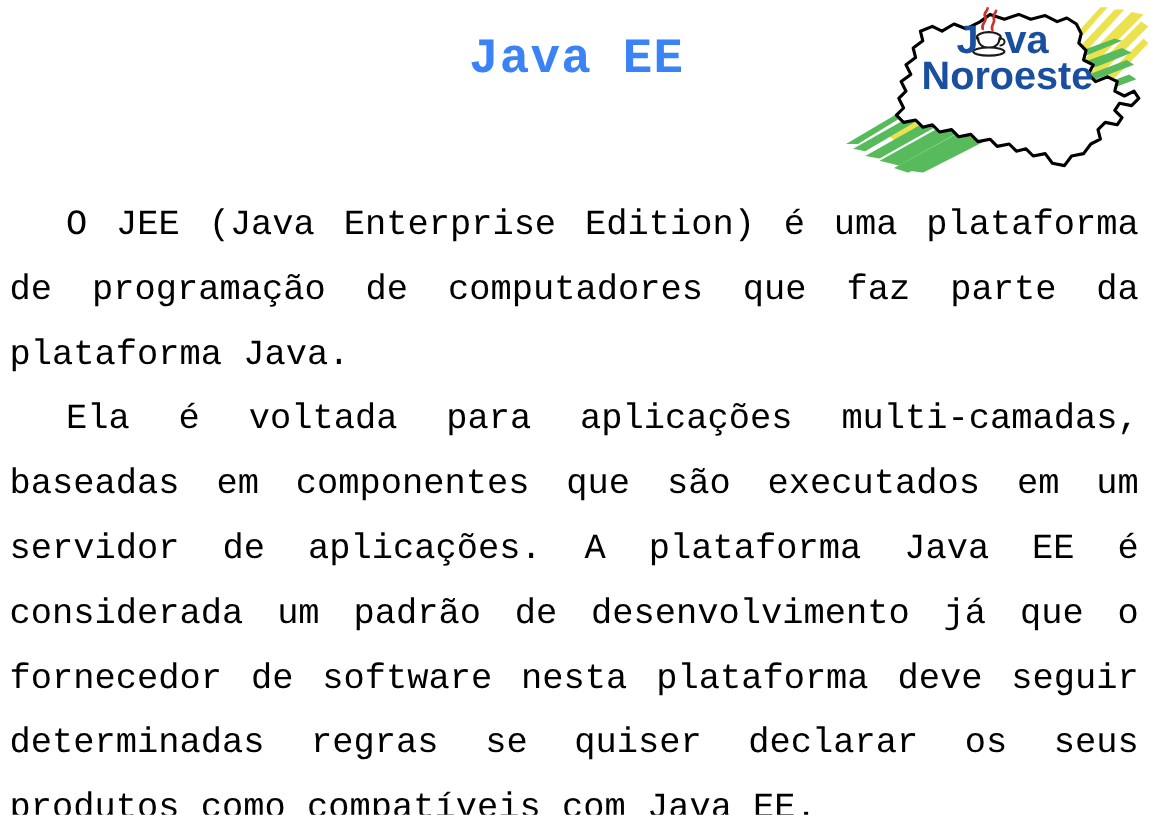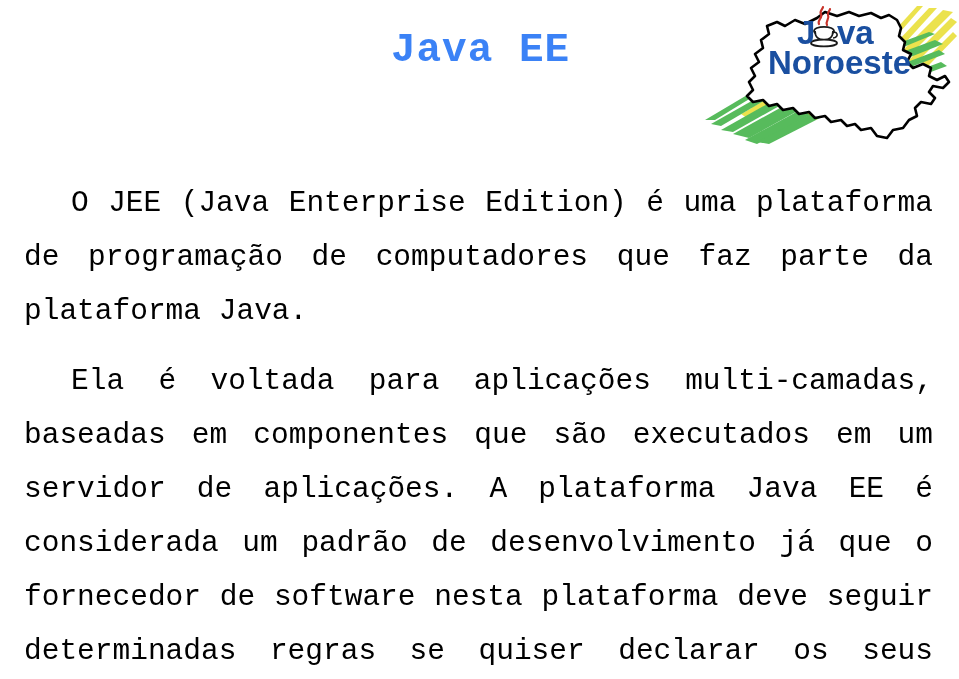--- a/index.html
+++ b/index.html
@@ -50,21 +50,21 @@
   .logo svg { display: block; width: 100%; height: 100%; }
 
   
   .body-copy {
     position: absolute;
     left: 8px;
     top: 160px;
     width: 941px;
   }
   .para {
-    margin: 16px;
+    margin: 0;
     text-align: justify;
     text-justify: inter-word;
     font-family: "Liberation Mono", "DejaVu Sans Mono", monospace;
     font-size: 29.5px;
     line-height: 54px;
     color: #000000;
     text-indent: 47px;
     hyphens: none;
   }
   .para + .para { margin-top: 0; }

